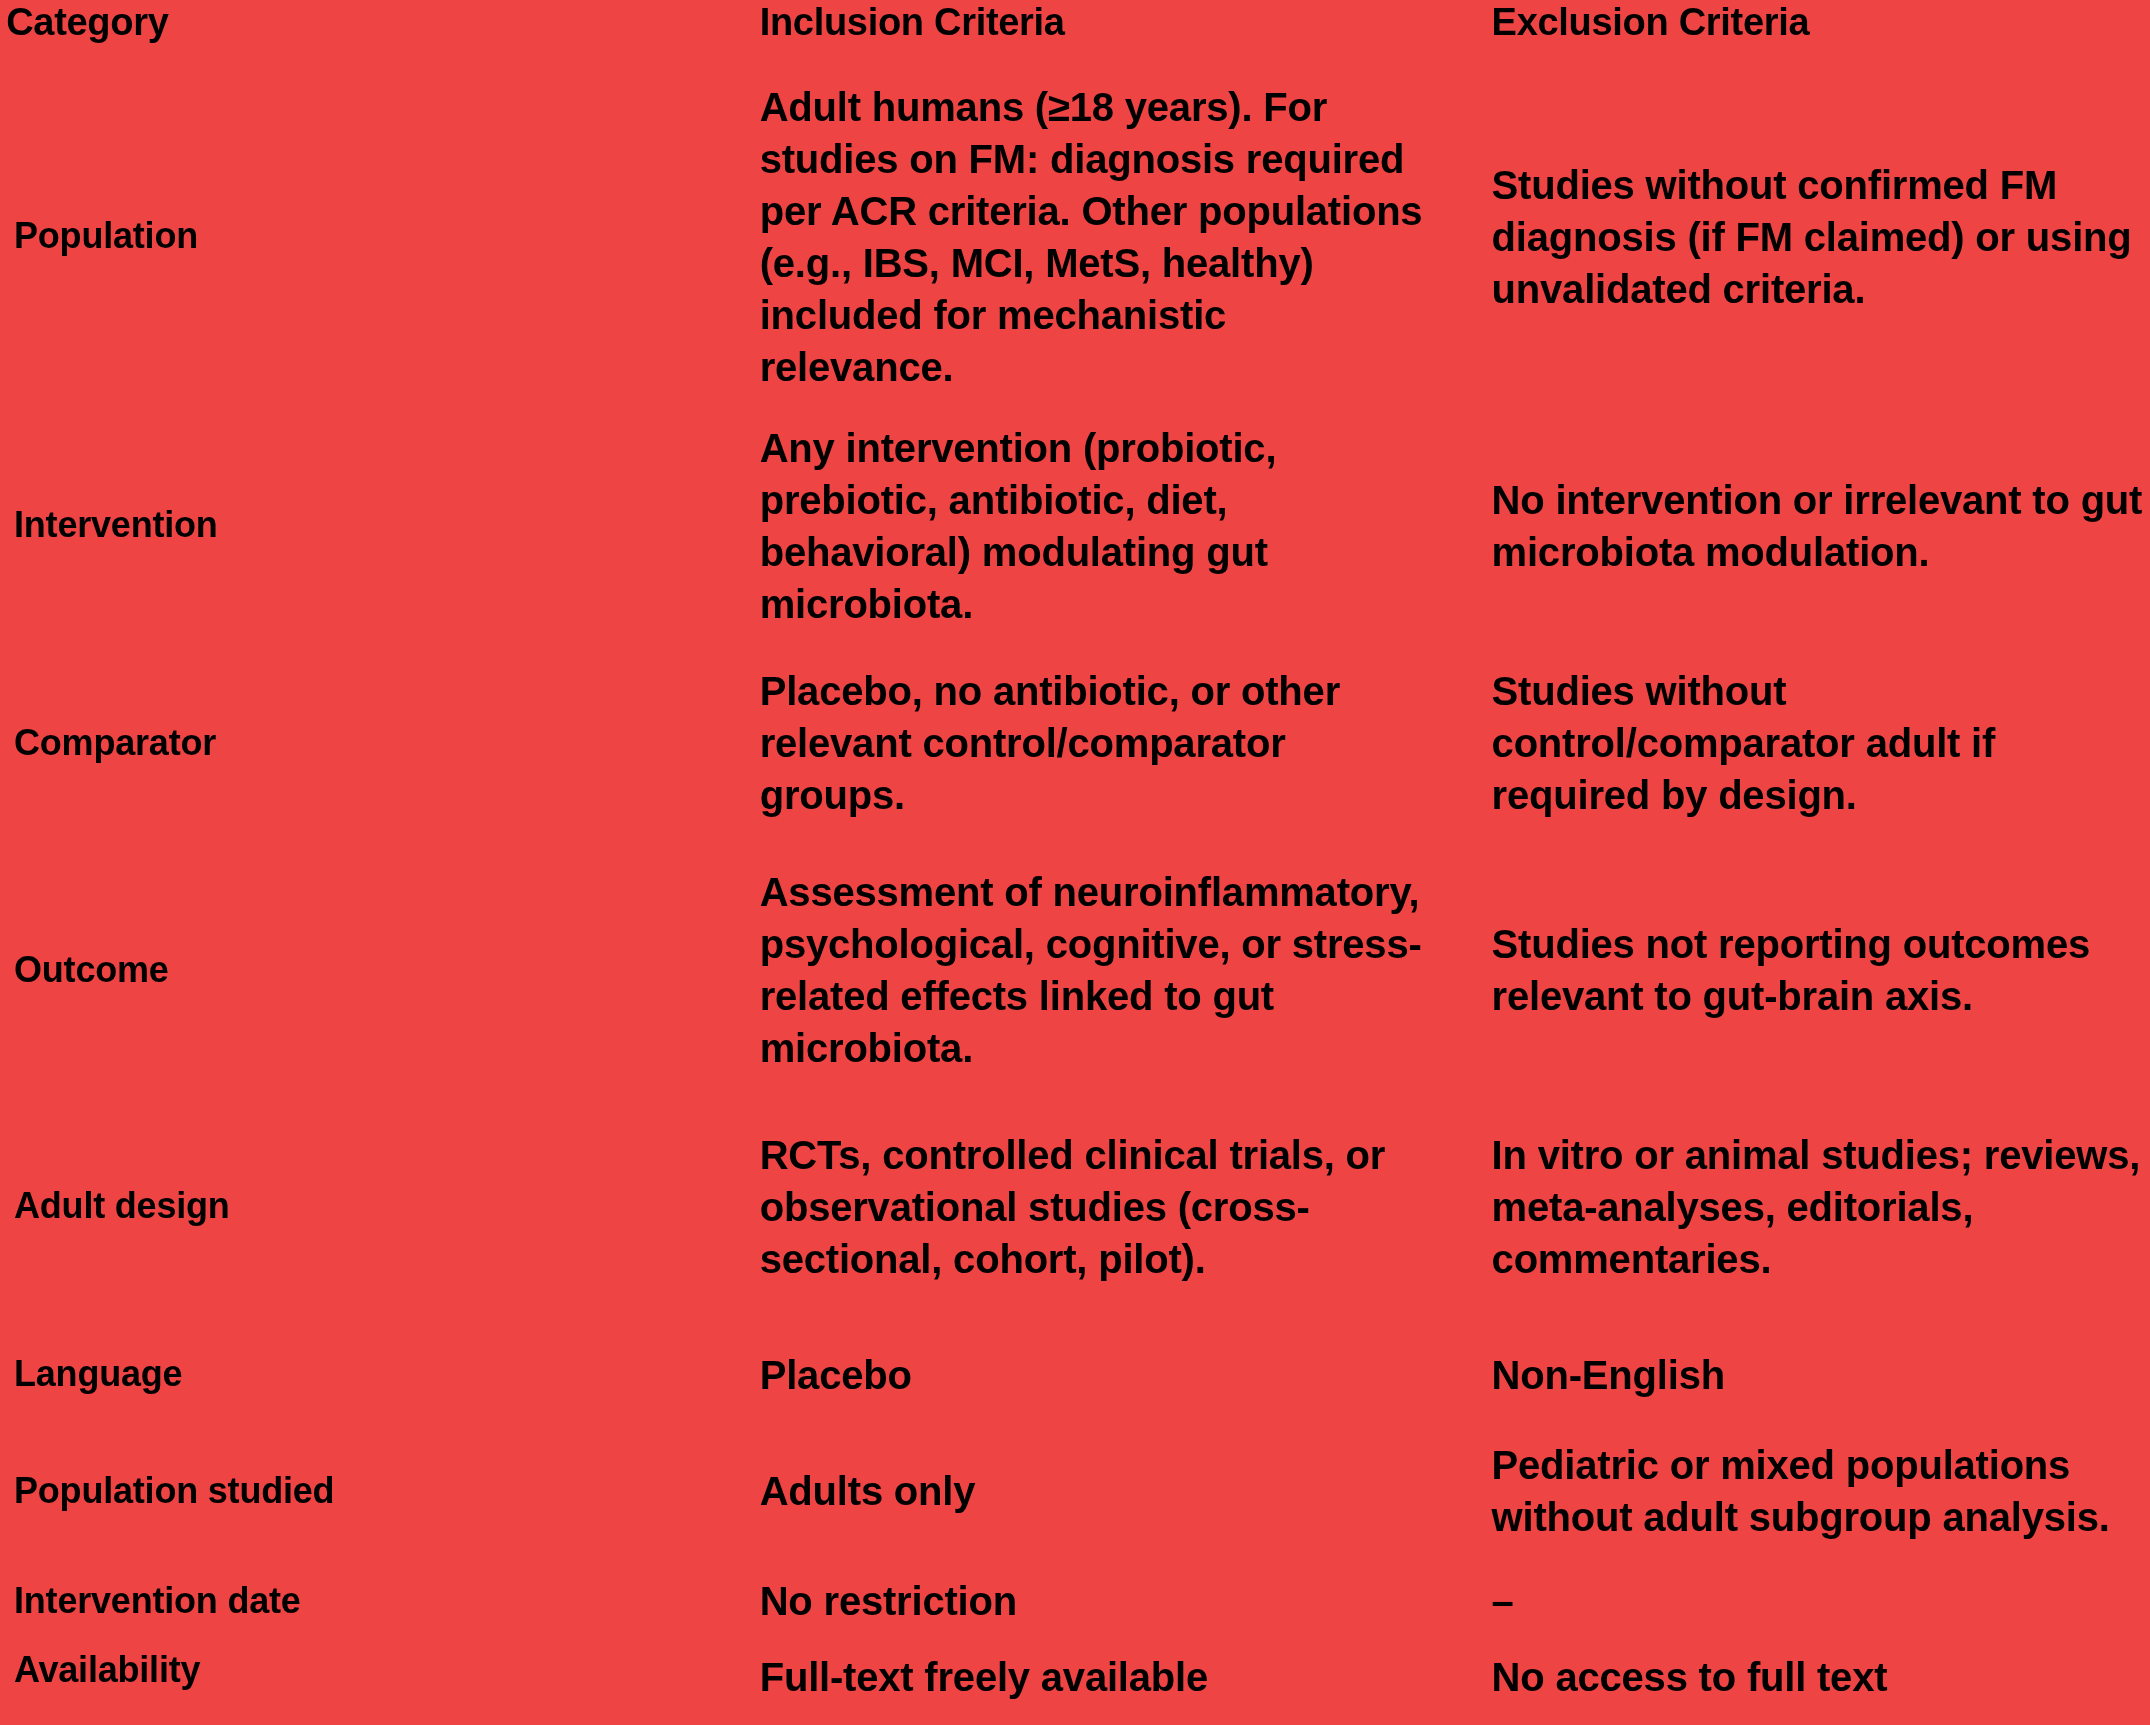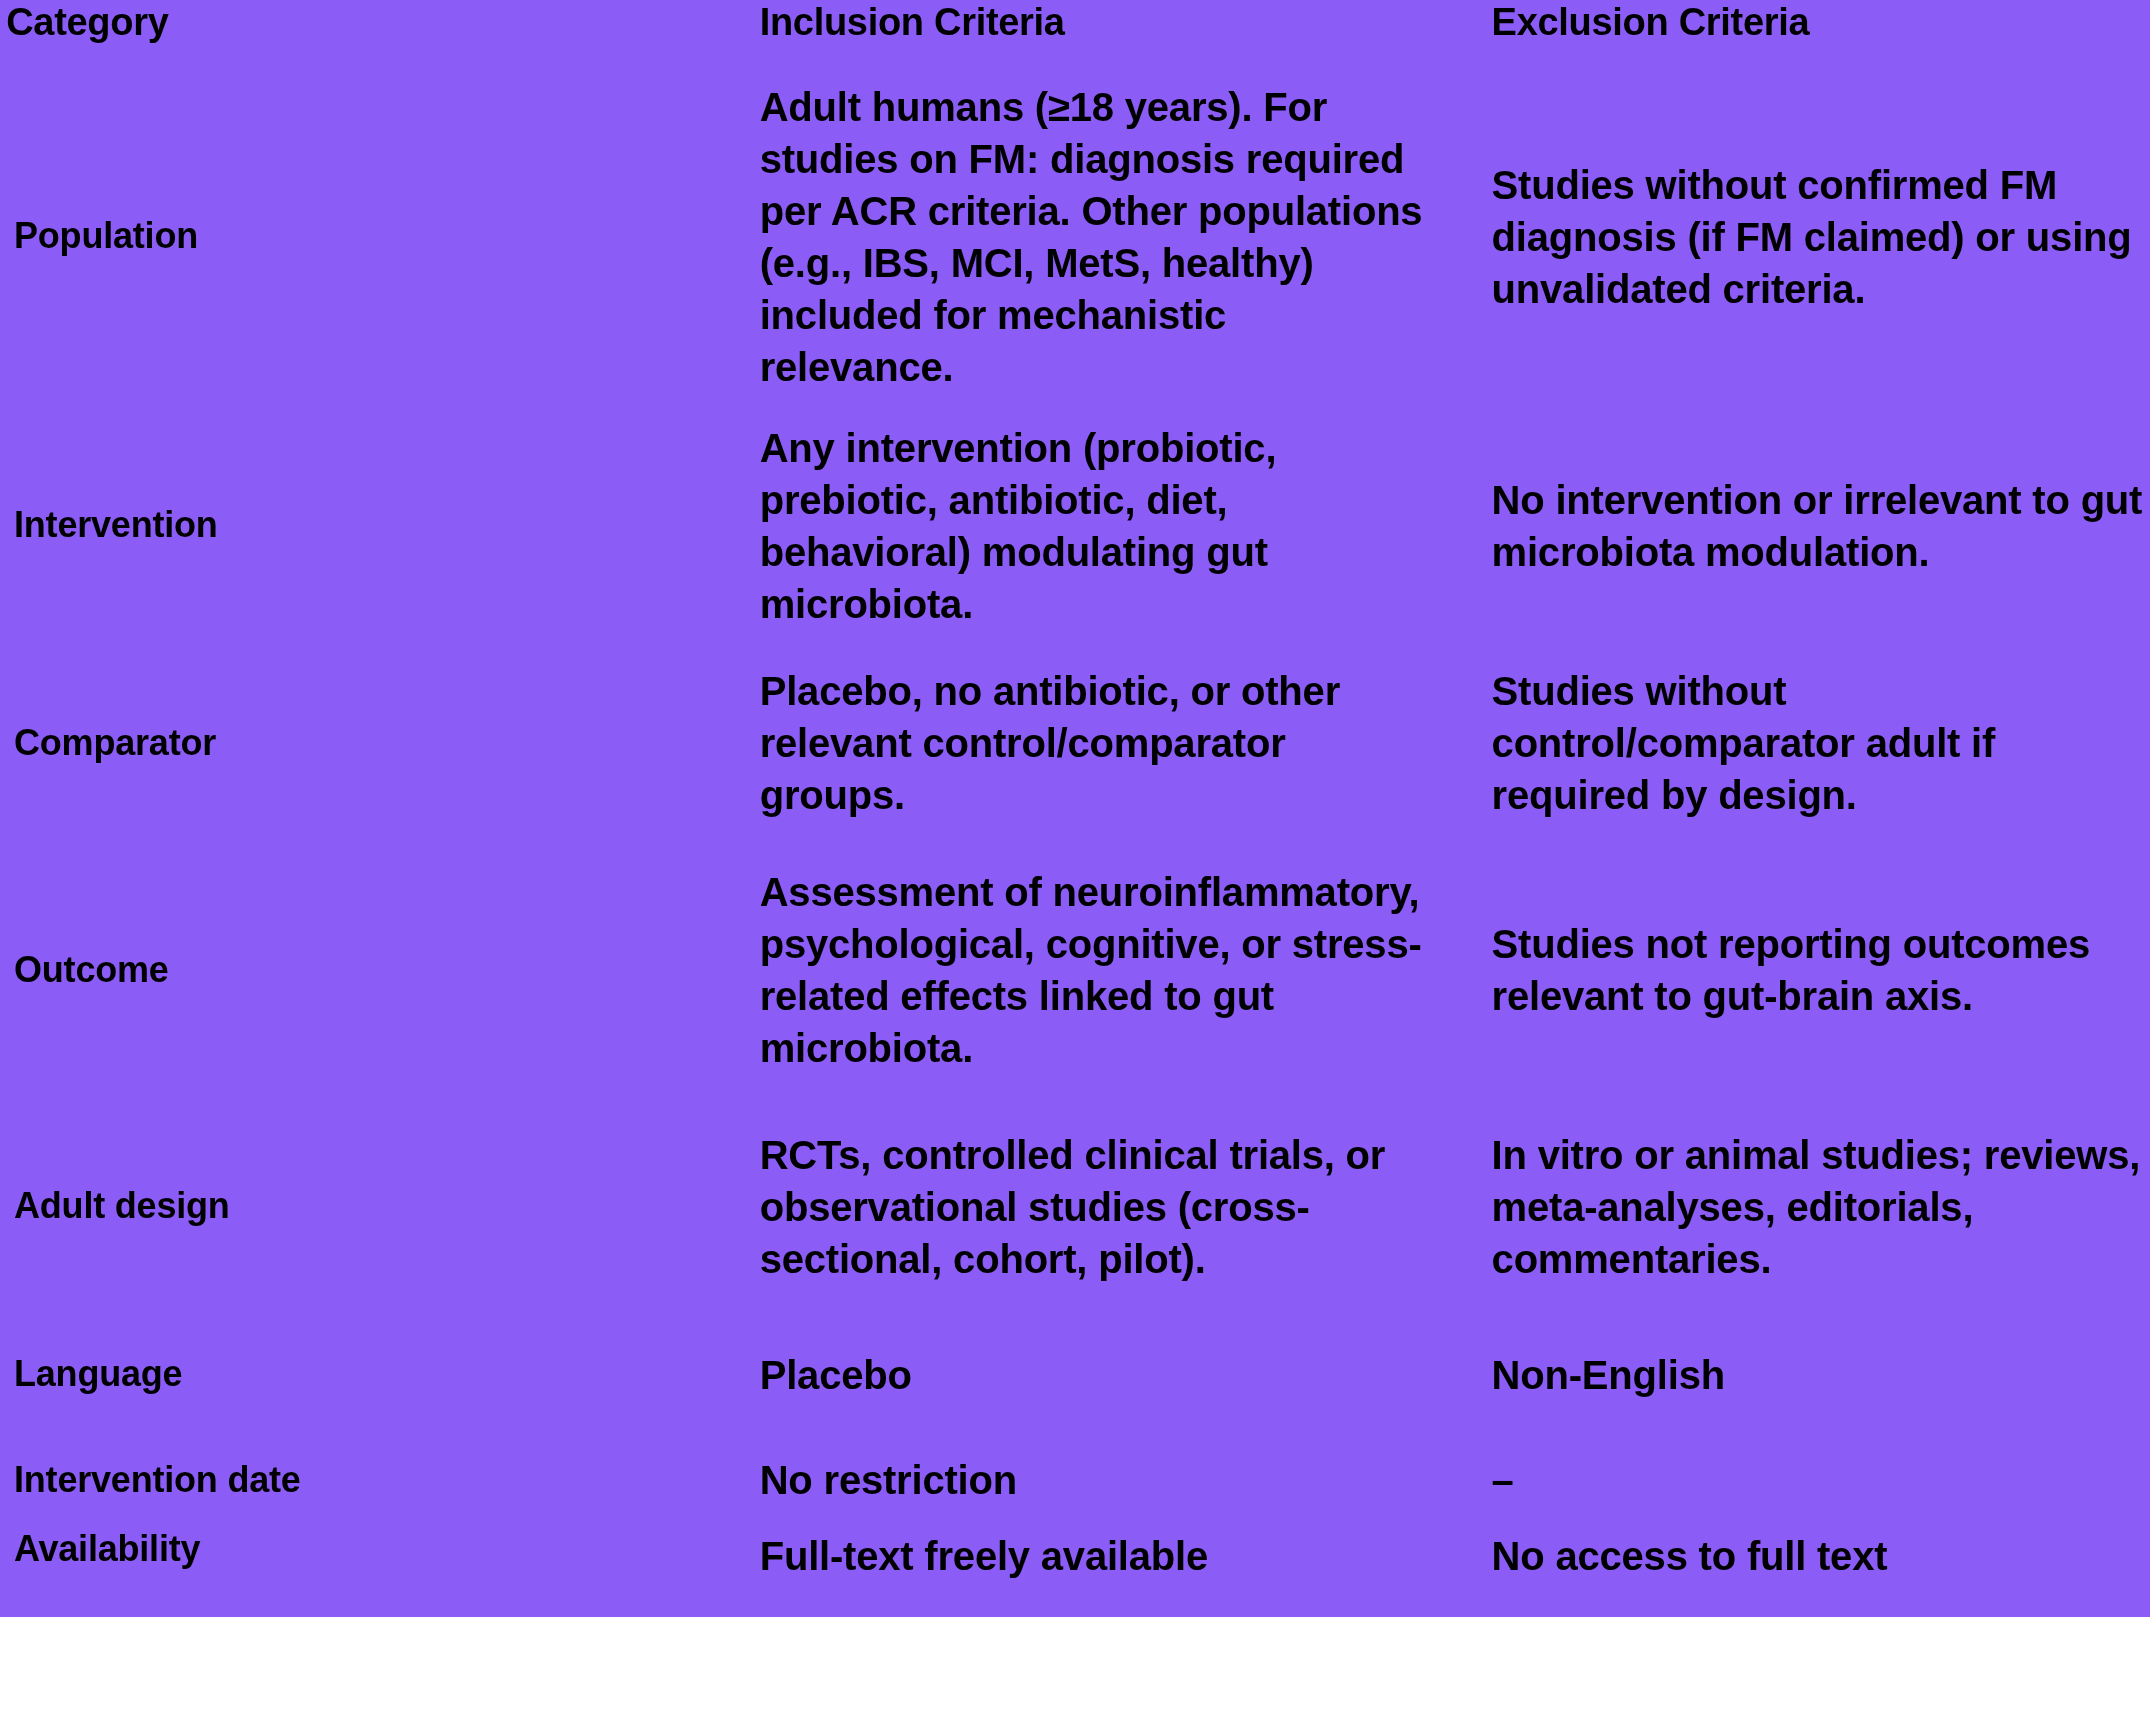--- a/index.html
+++ b/index.html
@@ -24,21 +24,21 @@
   .criteria-table col.col-category   { width: 746px; }
   .criteria-table col.col-inclusion  { width: 727px; }
   .criteria-table col.col-exclusion  { width: 678px; }
 
   .criteria-table th,
   .criteria-table td {
     vertical-align: middle;
     text-align: left;
     padding: 0;
     border: none;
-    background: #8b5cf6;
+    background: #ef4444;
   }
 
   
   .head-row th {
     height: 60px;
     font-size: 38px;
     font-weight: bold;
     line-height: 1.05;
     letter-spacing: -0.3px;
     vertical-align: top;
@@ -126,20 +126,25 @@
     <tr class="body-row row-h-studydesign">
       <td class="cell-category">Adult design</td>
       <td class="cell-inclusion">RCTs, controlled clinical trials, or observational studies (cross-sectional, cohort, pilot).</td>
       <td class="cell-exclusion">In vitro or animal studies; reviews, meta-analyses, editorials, commentaries.</td>
     </tr>
     <tr class="body-row row-h-language">
       <td class="cell-category">Language</td>
       <td class="cell-inclusion">Placebo</td>
       <td class="cell-exclusion">Non-English</td>
     </tr>
+    <tr class="body-row row-h-popstudied">
+      <td class="cell-category">Population studied</td>
+      <td class="cell-inclusion">Adults only</td>
+      <td class="cell-exclusion">Pediatric or mixed populations without adult subgroup analysis.</td>
+    </tr>
     <tr class="body-row row-h-pubdate">
       <td class="cell-category">Intervention date</td>
       <td class="cell-inclusion">No restriction</td>
       <td class="cell-exclusion dash-cell">–</td>
     </tr>
     <tr class="body-row row-h-availability">
       <td class="cell-category">Availability</td>
       <td class="cell-inclusion">Full-text freely available</td>
       <td class="cell-exclusion">No access to full text</td>
     </tr>

